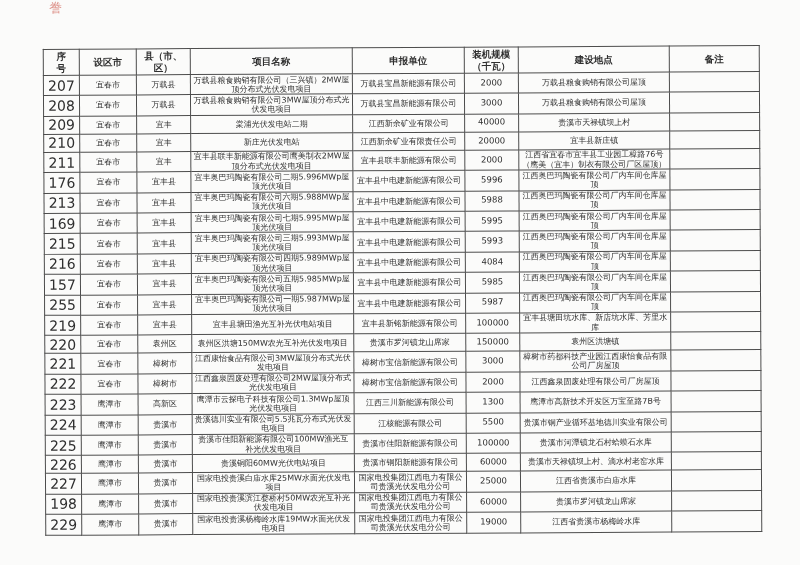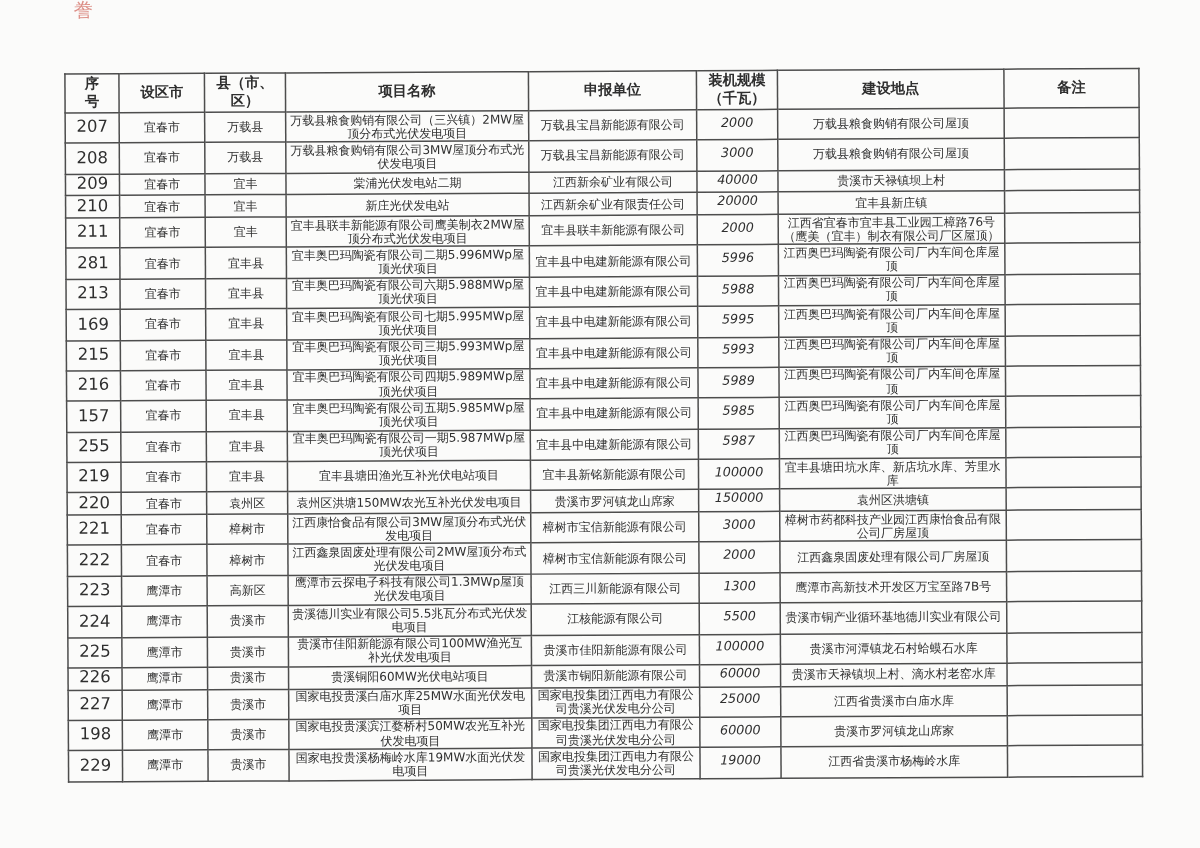--- a/index.html
+++ b/index.html
@@ -42,22 +42,22 @@
     word-break:break-all;
   }
   table{border:1.5px solid #2e2e2e;}
   thead th{
     font-size:9.5px;
     font-weight:bold;
     white-space:pre-line;
     height:24px;
     line-height:1.2;
   }
-  td.c-no{font-size:11px;letter-spacing:0;}
-  td.c-capacity{font-size:8.5px;font-style:italic;}
+  td.c-no{font-size:14px;letter-spacing:0;}
+  td.c-capacity{font-size:8.5px;}
   
   col.w-no{width:36px;}
   col.w-city{width:57px;}
   col.w-county{width:54px;}
   col.w-project{width:162px;}
   col.w-applicant{width:112px;}
   col.w-capacity{width:54px;}
   col.w-location{width:151px;}
   col.w-note{width:90px;}
   td.c-note{min-width:10px;}
@@ -143,21 +143,21 @@
             <td class="c-no">211</td>
             <td class="c-city">宜春市</td>
             <td class="c-county">宜丰</td>
             <td class="c-project">宜丰县联丰新能源有限公司鹰美制衣2MW屋顶分布式光伏发电项目</td>
             <td class="c-applicant">宜丰县联丰新能源有限公司</td>
             <td class="c-capacity">2000</td>
             <td class="c-location">江西省宜春市宜丰县工业园工樟路76号（鹰美（宜丰）制衣有限公司厂区屋顶）</td>
             <td class="c-note"></td>
           </tr>
           <tr>
-            <td class="c-no">281</td>
+            <td class="c-no">176</td>
             <td class="c-city">宜春市</td>
             <td class="c-county">宜丰县</td>
             <td class="c-project">宜丰奥巴玛陶瓷有限公司二期5.996MWp屋顶光伏项目</td>
             <td class="c-applicant">宜丰县中电建新能源有限公司</td>
             <td class="c-capacity">5996</td>
             <td class="c-location">江西奥巴玛陶瓷有限公司厂内车间仓库屋顶</td>
             <td class="c-note"></td>
           </tr>
           <tr>
             <td class="c-no">213</td>
@@ -188,21 +188,21 @@
             <td class="c-capacity">5993</td>
             <td class="c-location">江西奥巴玛陶瓷有限公司厂内车间仓库屋顶</td>
             <td class="c-note"></td>
           </tr>
           <tr>
             <td class="c-no">216</td>
             <td class="c-city">宜春市</td>
             <td class="c-county">宜丰县</td>
             <td class="c-project">宜丰奥巴玛陶瓷有限公司四期5.989MWp屋顶光伏项目</td>
             <td class="c-applicant">宜丰县中电建新能源有限公司</td>
-            <td class="c-capacity">5989</td>
+            <td class="c-capacity">4084</td>
             <td class="c-location">江西奥巴玛陶瓷有限公司厂内车间仓库屋顶</td>
             <td class="c-note"></td>
           </tr>
           <tr>
             <td class="c-no">157</td>
             <td class="c-city">宜春市</td>
             <td class="c-county">宜丰县</td>
             <td class="c-project">宜丰奥巴玛陶瓷有限公司五期5.985MWp屋顶光伏项目</td>
             <td class="c-applicant">宜丰县中电建新能源有限公司</td>
             <td class="c-capacity">5985</td>

